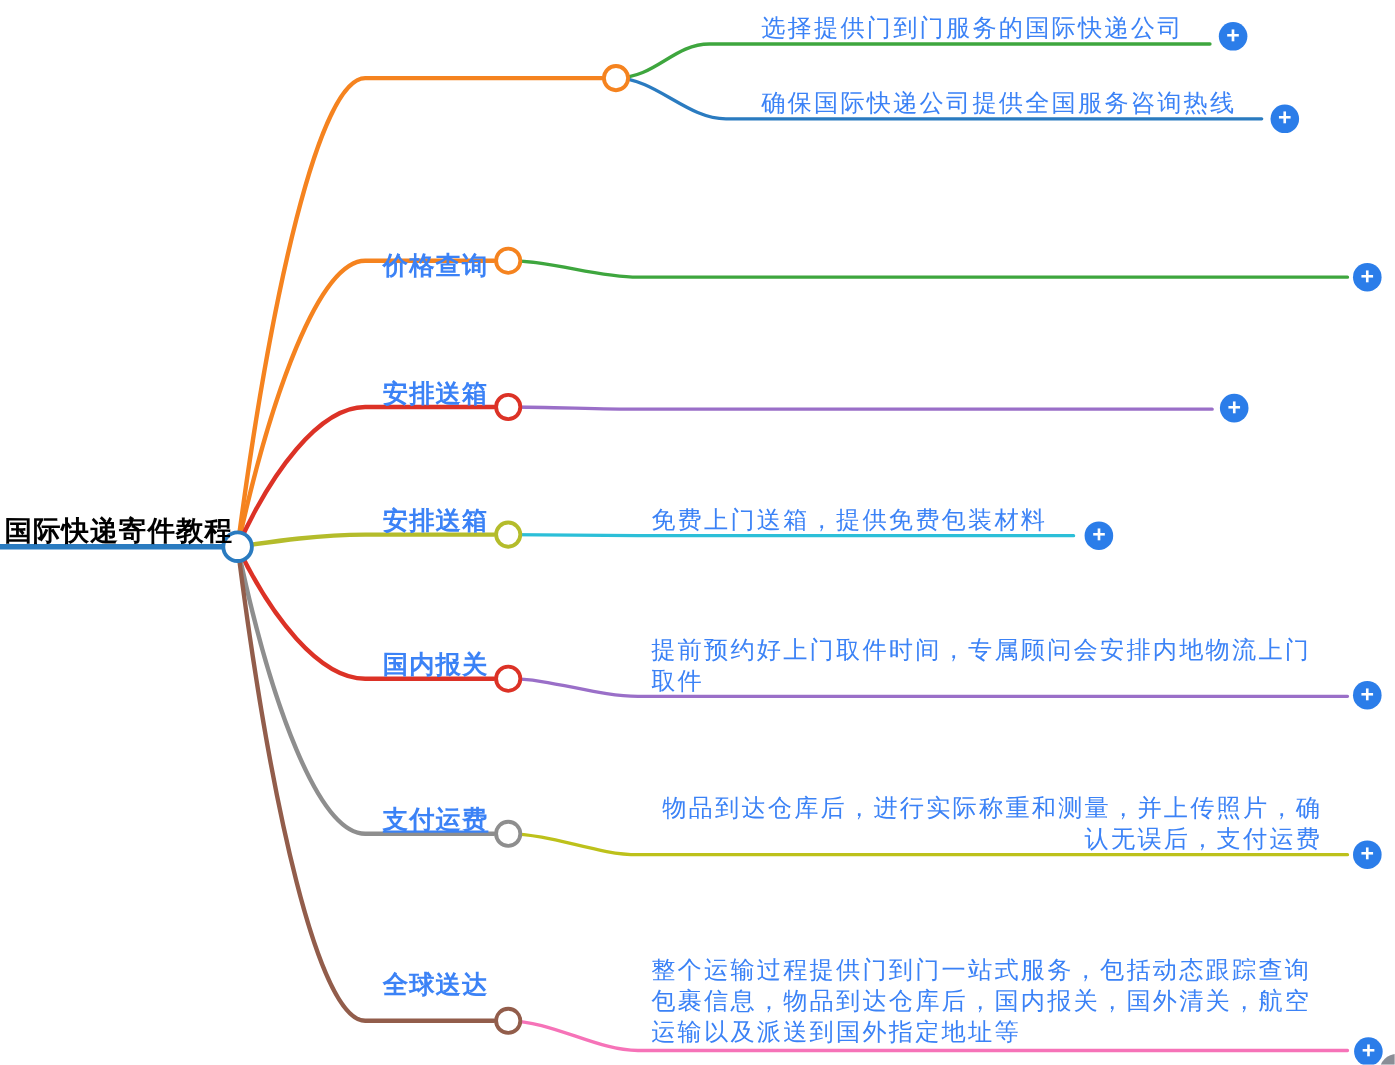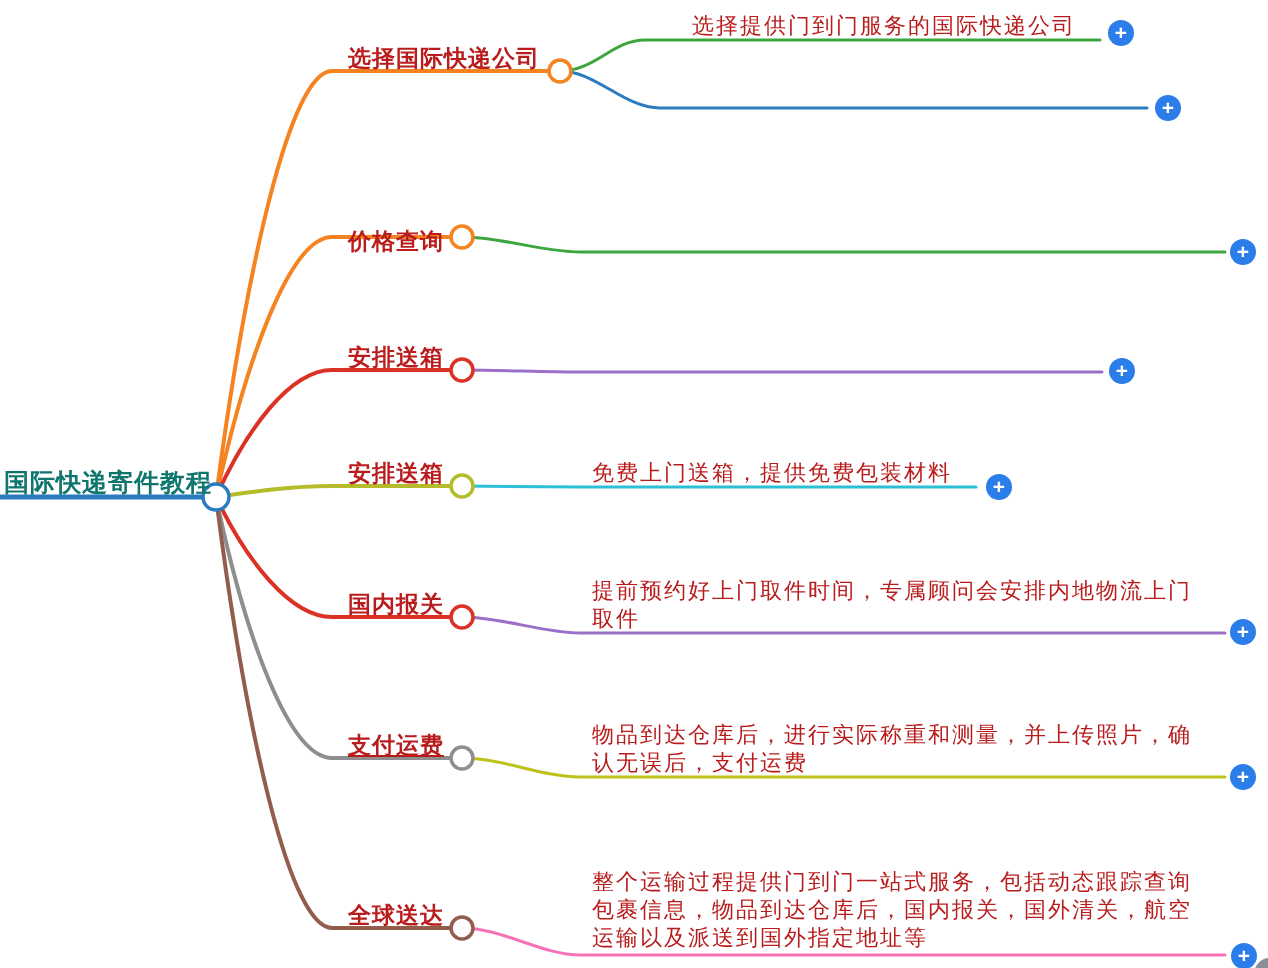--- a/index.html
+++ b/index.html
@@ -1,22 +1,22 @@
 <!DOCTYPE html>
 <html><head>
 <meta charset="utf-8">
 <style>
   html,body{margin:0;padding:0;background:#ffffff;}
   #canvas{
     position:relative;width:1268px;height:968px;overflow:hidden;background:#ffffff;
     font-family:"Liberation Sans","DejaVu Sans",sans-serif;color:#3b3b3b;
   }
   #wires{position:absolute;left:0;top:0;width:1268px;height:968px;}
-  .label{position:absolute;white-space:nowrap;color:#b91c1c;}
-  .root-title{font-size:25px;font-weight:bold;letter-spacing:1px;color:#0f766e;}
+  .label{position:absolute;white-space:nowrap;color:#3b82f6;}
+  .root-title{font-size:25px;font-weight:bold;letter-spacing:1px;color:#000000;}
   .branch-title{font-size:23px;font-weight:bold;letter-spacing:1px;}
   .leaf-text{font-size:22px;letter-spacing:2px;line-height:28px;}
   .wrap{white-space:normal;}
   .plus{
     position:absolute;width:26px;height:26px;border-radius:50%;
     background:#2b7de9;color:#ffffff;text-align:center;line-height:25px;
     font-size:21px;font-weight:bold;cursor:pointer;
   }
   .corner-blob{
     position:absolute;width:32px;height:32px;border-radius:50%;background:#8a8e96;
@@ -53,32 +53,32 @@
     <circle cx="462" cy="237" r="11" fill="#ffffff" stroke-width="3.5" stroke="#f5831f"></circle>
     <circle cx="462" cy="370" r="11" fill="#ffffff" stroke-width="3.5" stroke="#dc3226"></circle>
     <circle cx="462" cy="486" r="11" fill="#ffffff" stroke-width="3.5" stroke="#b4bc2b"></circle>
     <circle cx="462" cy="617" r="11" fill="#ffffff" stroke-width="3.5" stroke="#dc3226"></circle>
     <circle cx="462" cy="758" r="11" fill="#ffffff" stroke-width="3.5" stroke="#8e8e8e"></circle>
     <circle cx="462" cy="928" r="11" fill="#ffffff" stroke-width="3.5" stroke="#925d4b"></circle>
   </svg>
 
   <div class="label root-title" style="left:4px;top:466px;">国际快递寄件教程</div>
 
-  <div class="label branch-title" style="left:348px;top:43px;">选择国际快递公司</div>
   <div class="label branch-title" style="left:348px;top:226px;">价格查询</div>
   <div class="label branch-title" style="left:348px;top:342px;">安排送箱</div>
   <div class="label branch-title" style="left:348px;top:458px;">安排送箱</div>
   <div class="label branch-title" style="left:348px;top:589px;">国内报关</div>
   <div class="label branch-title" style="left:348px;top:730px;text-decoration:underline;">支付运费</div>
-  <div class="label branch-title" style="left:348px;top:900px;">全球送达</div>
+  <div class="label branch-title" style="left:348px;top:880px;">全球送达</div>
 
   <div class="label leaf-text" style="left:692px;top:12px;">选择提供门到门服务的国际快递公司</div>
+  <div class="label leaf-text" style="left:692px;top:80px;">确保国际快递公司提供全国服务咨询热线</div>
   <div class="label leaf-text" style="left:592px;top:459px;">免费上门送箱，提供免费包装材料</div>
   <div class="label leaf-text wrap" style="left:592px;top:577px;width:610px;">提前预约好上门取件时间，专属顾问会安排内地物流上门取件</div>
-  <div class="label leaf-text wrap" style="left:592px;top:721px;width:610px;">物品到达仓库后，进行实际称重和测量，并上传照片，确认无误后，支付运费</div>
+  <div class="label leaf-text wrap" style="left:592px;top:721px;width:610px;text-align:right;">物品到达仓库后，进行实际称重和测量，并上传照片，确认无误后，支付运费</div>
   <div class="label leaf-text wrap" style="left:592px;top:868px;width:610px;">整个运输过程提供门到门一站式服务，包括动态跟踪查询包裹信息，物品到达仓库后，国内报关，国外清关，航空运输以及派送到国外指定地址等</div>
 
   <div class="plus" style="left:1108px;top:20px;"><span>+</span></div>
   <div class="plus" style="left:1155px;top:95px;"><span>+</span></div>
   <div class="plus" style="left:1230px;top:239px;"><span>+</span></div>
   <div class="plus" style="left:1109px;top:358px;"><span>+</span></div>
   <div class="plus" style="left:986px;top:474px;"><span>+</span></div>
   <div class="plus" style="left:1230px;top:619px;"><span>+</span></div>
   <div class="plus" style="left:1230px;top:764px;"><span>+</span></div>
   <div class="plus" style="left:1231px;top:943px;"><span>+</span></div>

